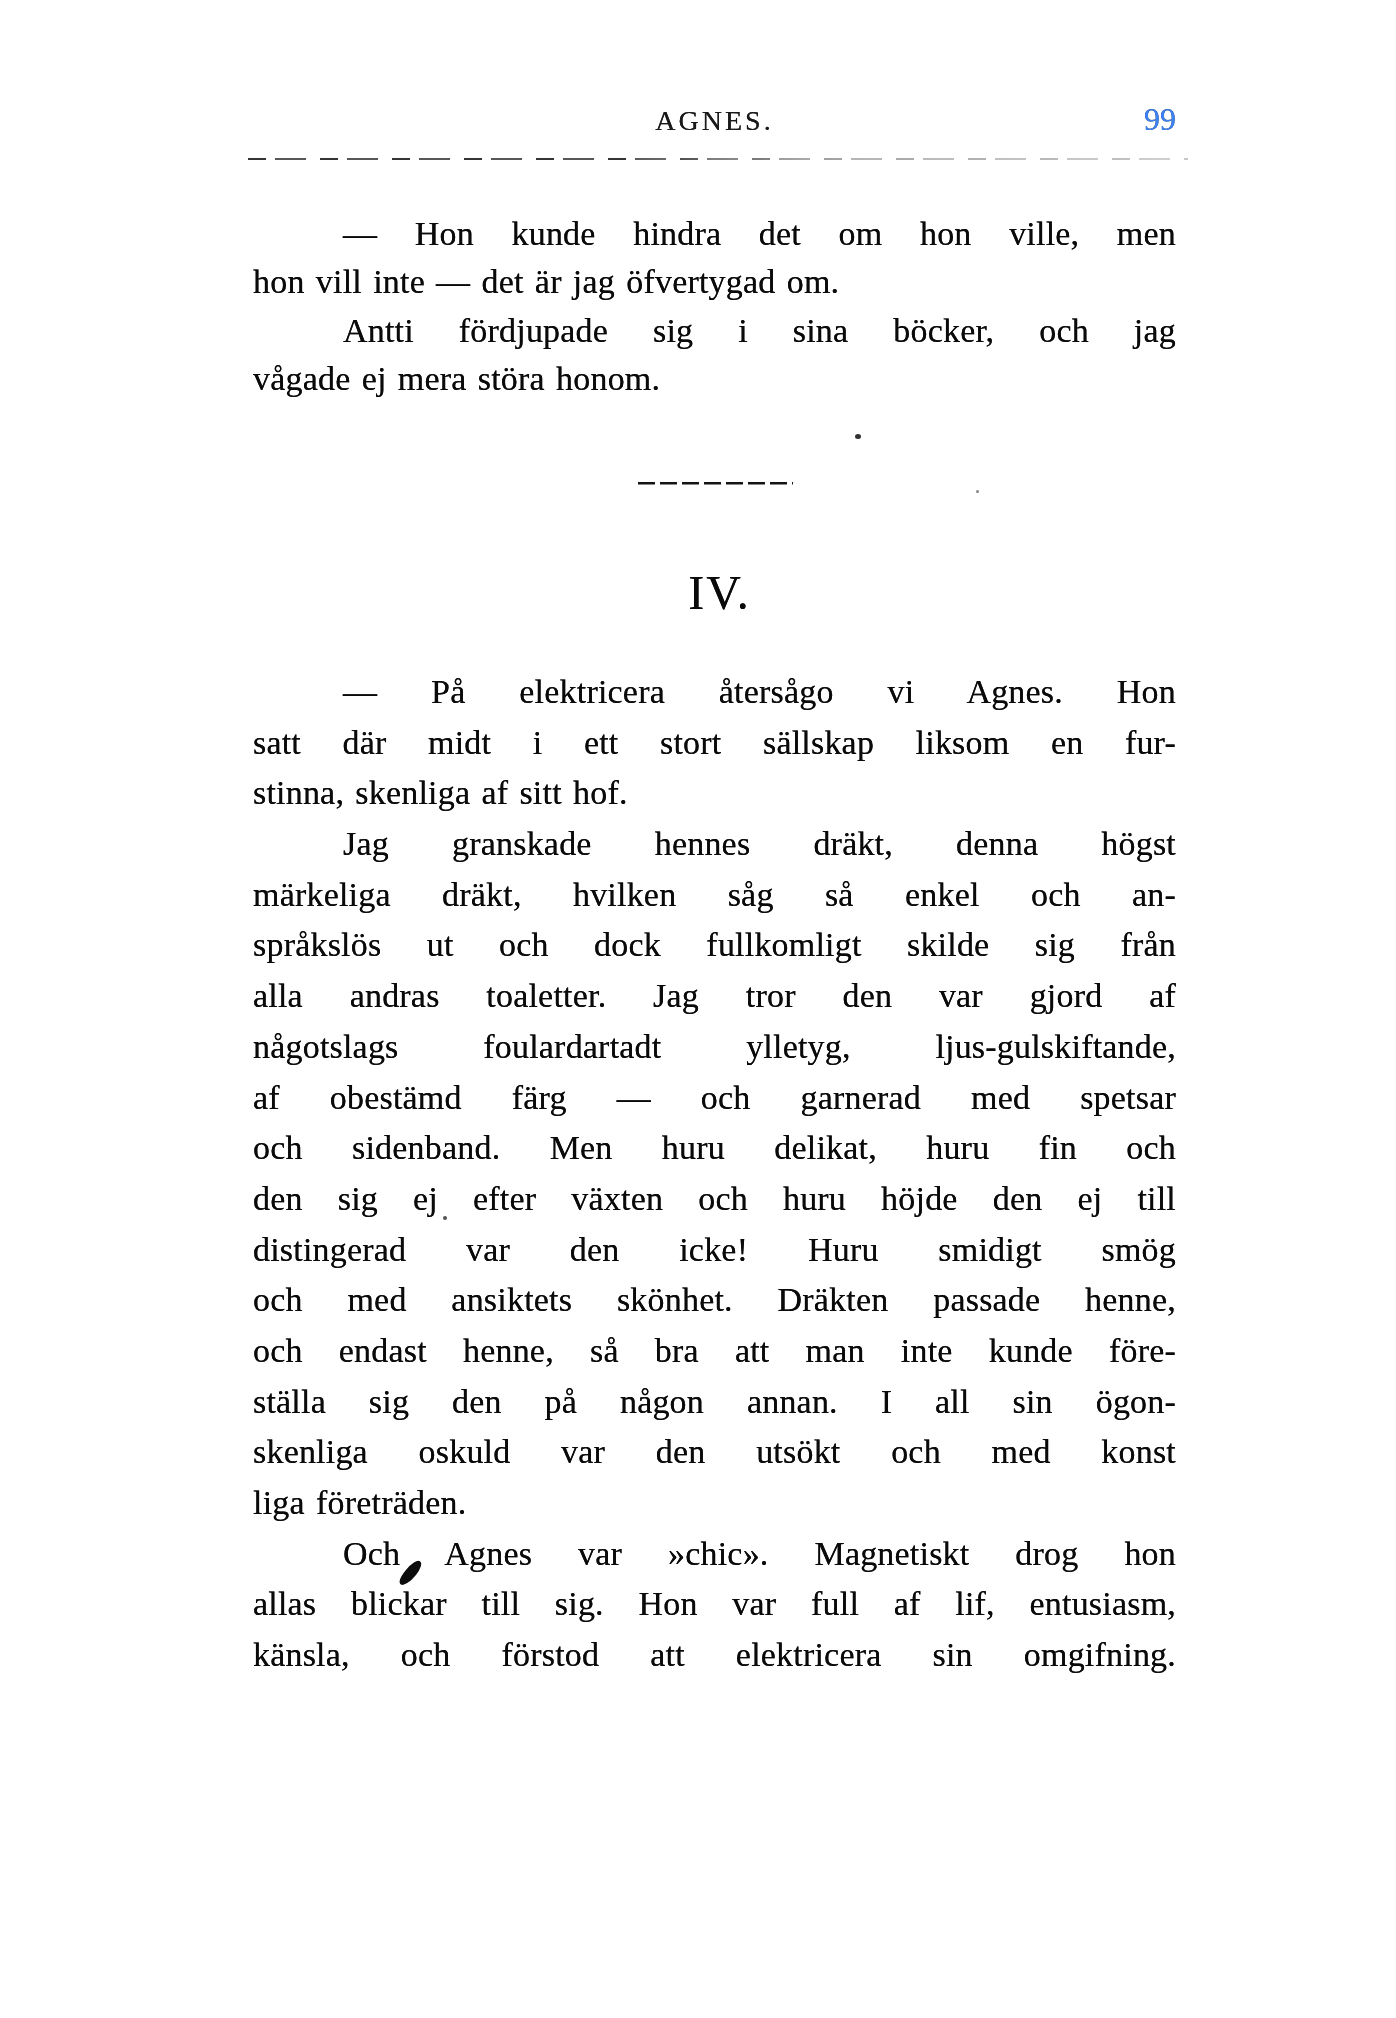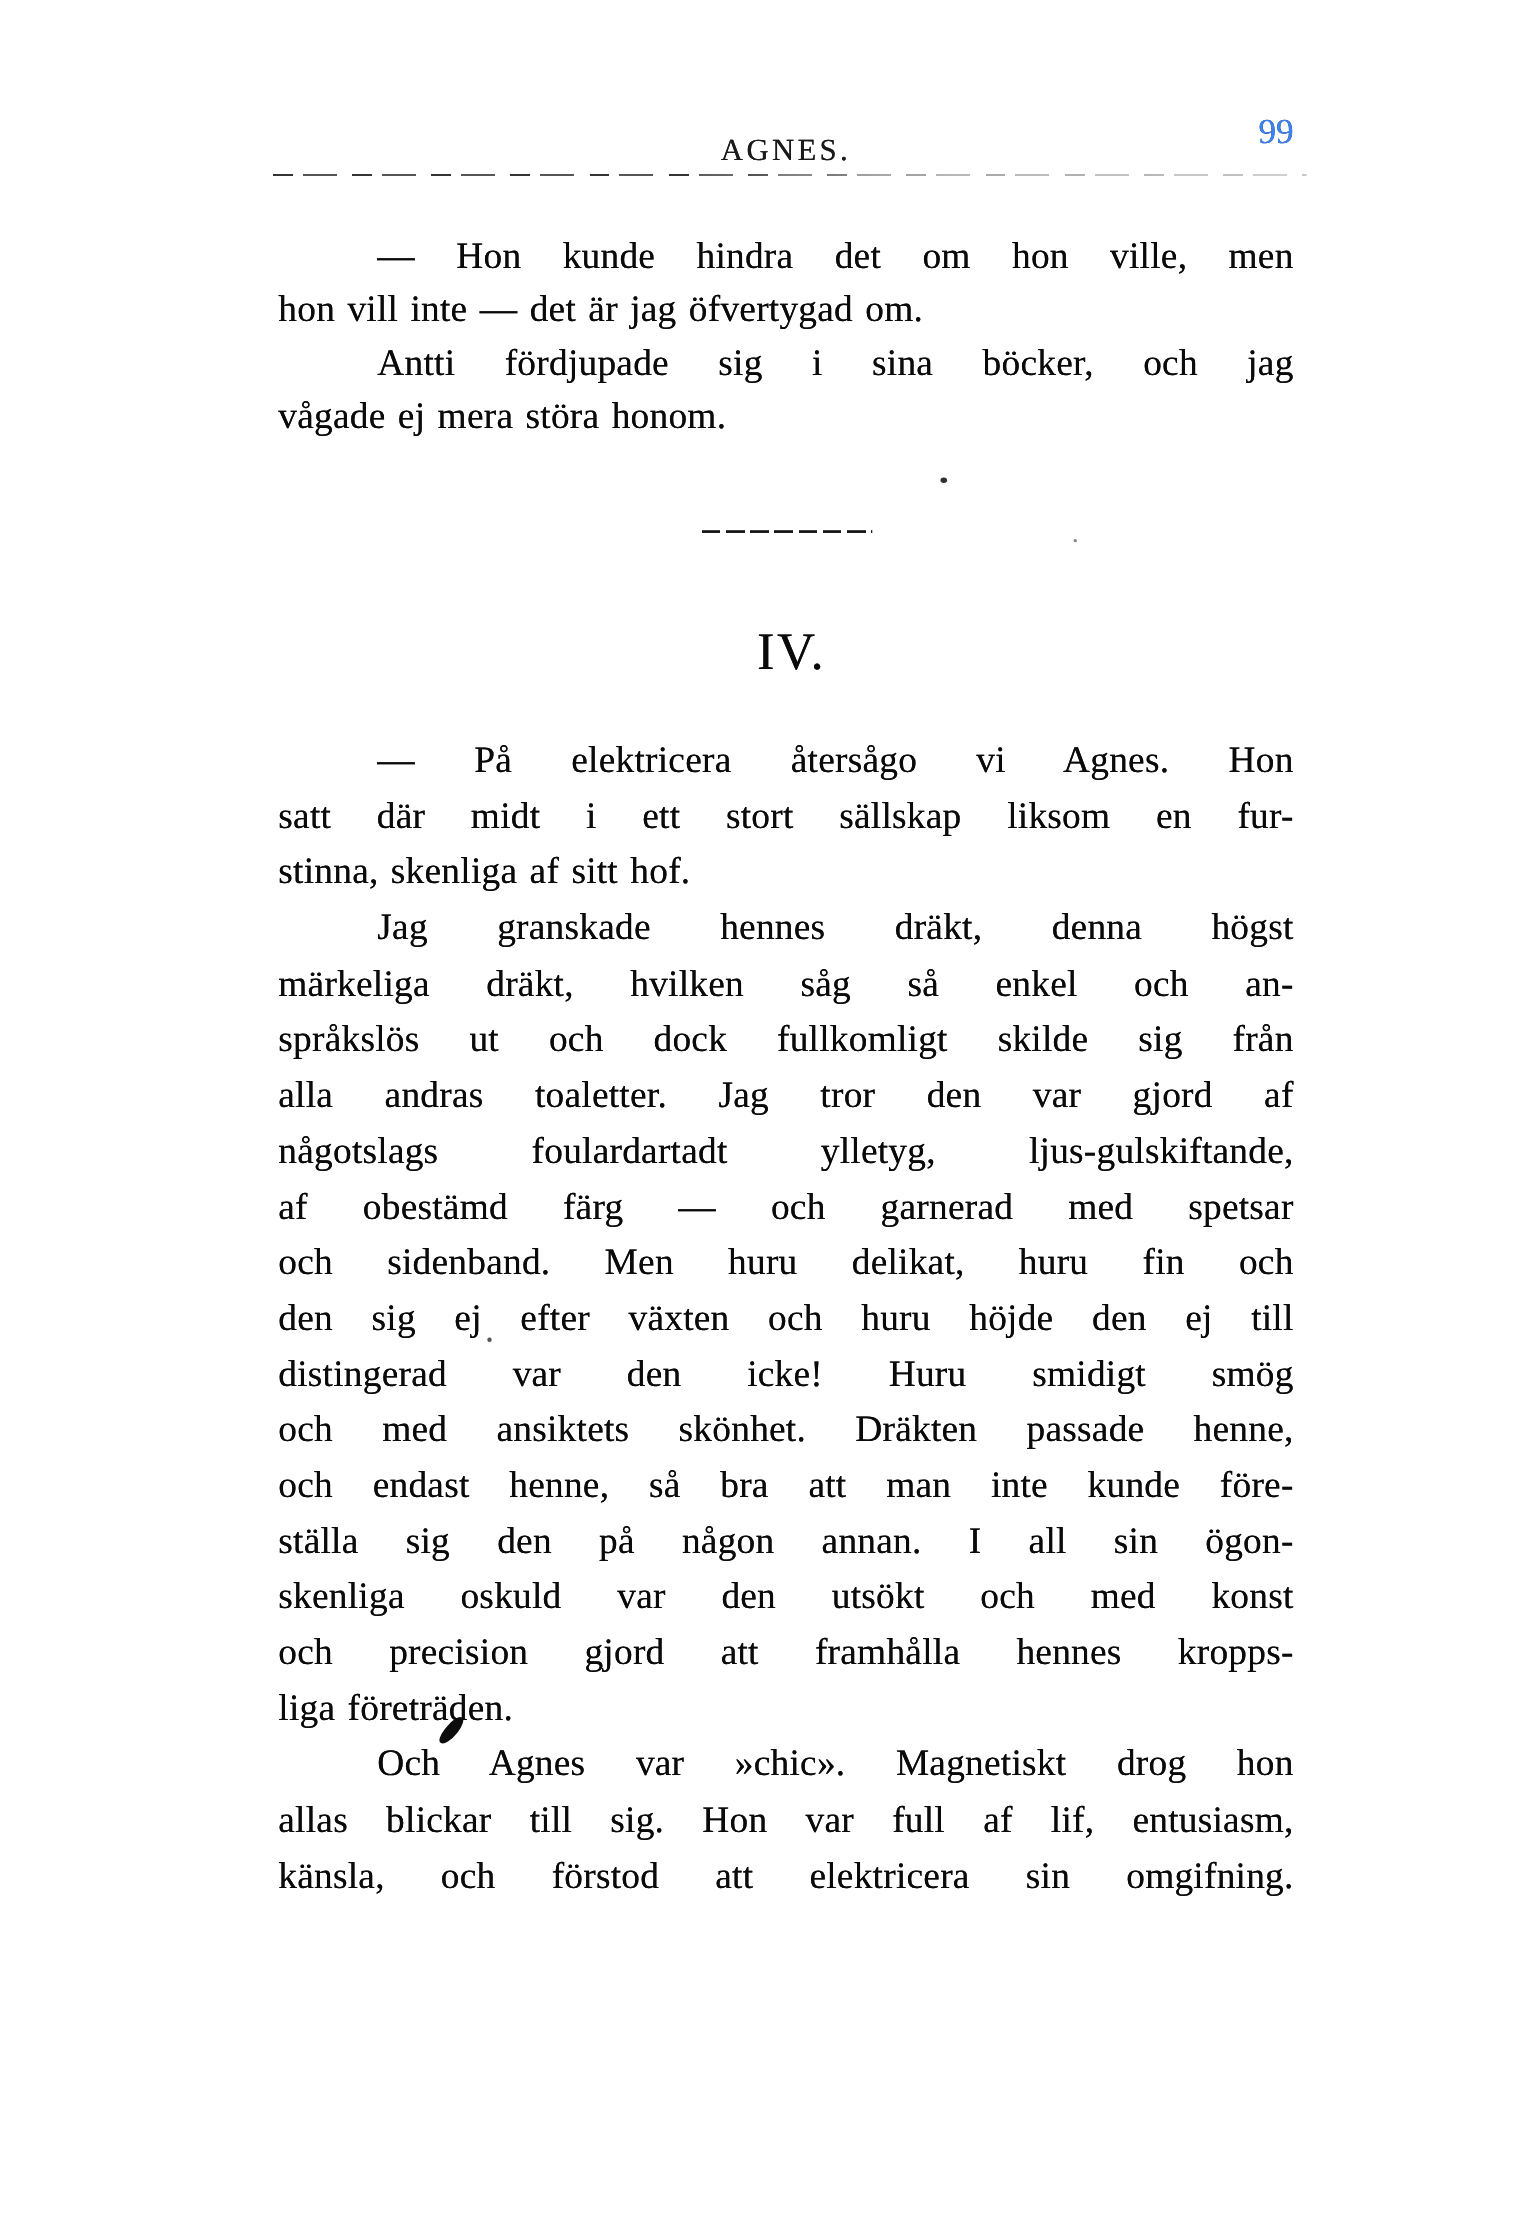--- a/index.html
+++ b/index.html
@@ -9,21 +9,21 @@
     height: 2018px;
     background: #ffffff;
     overflow: hidden;
     font-family: "Liberation Serif", "DejaVu Serif", serif;
     color: #0a0a0a;
   }
   .ink { text-shadow: 0 0 0.6px rgba(0,0,0,0.85); }
 
   
   .running-title {
-    position: absolute; top: 123px; left: 253px; width: 923px;
+    position: absolute; top: 107px; left: 253px; width: 923px;
     text-align: center; font-size: 28px; letter-spacing: 3px;
     line-height: 1; color: #1a1a1a;
   }
   .page-number {
     position: absolute; top: 103px; left: 1056px; width: 120px;
     text-align: right; font-size: 32px; line-height: 1; color: #3b82f6;
   }
   .header-rule {
     position: absolute; top: 158px; left: 248px; width: 940px; height: 3px;
     background: repeating-linear-gradient(to right,
@@ -101,21 +101,20 @@
       <div class="line fill">alla andras toaletter. Jag tror den var gjord af</div>
       <div class="line fill">någotslags foulardartadt ylletyg, ljus-gulskiftande,</div>
       <div class="line fill">af obestämd färg — och garnerad med spetsar</div>
       <div class="line fill">och sidenband. Men huru delikat, huru fin och</div>
       <div class="line fill">den sig ej efter växten och huru höjde den ej till</div>
       <div class="line fill">distingerad var den icke! Huru smidigt smög</div>
       <div class="line fill">och med ansiktets skönhet. Dräkten passade henne,</div>
       <div class="line fill">och endast henne, så bra att man inte kunde före-</div>
       <div class="line fill">ställa sig den på någon annan. I all sin ögon-</div>
       <div class="line fill">skenliga oskuld var den utsökt och med konst</div>
-      <div class="line fill">och precision gjord att framhålla hennes kropps-</div>
       <div class="line">liga företräden.</div>
       <div class="line fill indent">Och Agnes var »chic». Magnetiskt drog hon</div>
       <div class="line fill">allas blickar till sig. Hon var full af lif, entusiasm,</div>
       <div class="line fill">känsla, och förstod att elektricera sin omgifning.</div>
     </section>
 
   <div class="artifact ink-blot"></div>
   <div class="artifact speck-1"></div>
   <div class="artifact speck-2"></div>
   <div class="artifact speck-3"></div>

